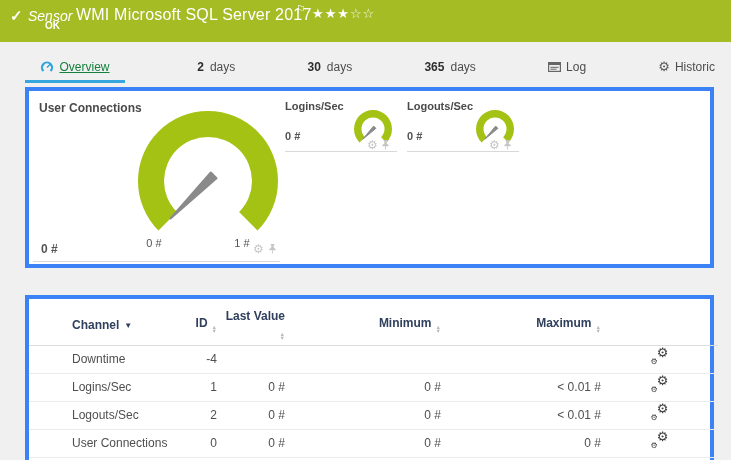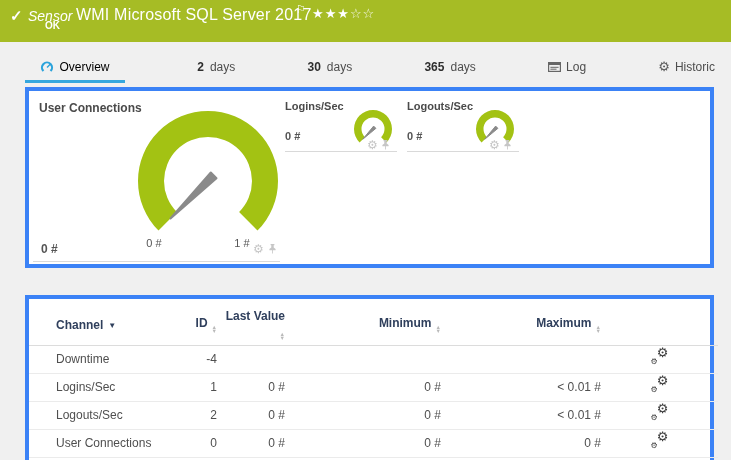--- a/index.html
+++ b/index.html
@@ -28,22 +28,22 @@
     position:absolute; left:25px; top:53px; width:690px; height:28px;
     display:flex; justify-content:space-between; align-items:center;
   }
   .tab {
     display:flex; align-items:center; gap:5px; height:28px;
     font-size:12px; color:#4d4d4d; cursor:pointer; white-space:nowrap;
   }
   .tab .num { font-weight:700; color:#2e2e2e; margin-right:1px; }
   .tab.active {
     min-width:100px; justify-content:center;
-    color:#000000; border-bottom:3px solid #35a7de;
-    height:31px; padding-top:3px;
+    color:#15803d; border-bottom:3px solid #35a7de;
+    height:31px; padding-top:3px;text-decoration:underline;
   }
   .tab svg { display:block; }
   .tab .gear-glyph { font-size:13px; color:#5c5c5c; line-height:12px; }
   
   .panel { position:absolute; left:25px; width:689px; background:#fff; border:4px solid #3b82f6; }
   .panel-gauges { top:87px;  height:181px; }
   .panel-table  { top:295px; height:170px; }
   
   .g-title { position:absolute; font-weight:700; font-size:12px; color:#4a4a4a; }
   .g-value { position:absolute; font-weight:700; font-size:12px; color:#555; }
@@ -63,27 +63,27 @@
   .gauge-mini .g-value { font-size:11px; }
   
   table { border-collapse:collapse; table-layout:fixed; width:689px; margin-top:0; }
   col.c1{width:150px} col.c2{width:38px} col.c3{width:68px}
   col.c4{width:156px} col.c5{width:160px} col.c6{width:117px}
   th {
     height:46px; vertical-align:middle; font-size:12px; font-weight:700;
     color:#2f3f5c; border-bottom:1px solid #dcdcdc; cursor:pointer;
     padding-top:6px;
   }
-  th.c-channel { text-align:left; padding-left:27px; }
+  th.c-channel { text-align:left; padding-left:43px; }
   th.c-num { text-align:right; }
   td {
     height:28px; vertical-align:middle; font-size:12px; color:#4f4f4f;
     border-bottom:1px solid #ebebeb;
   }
-  td.c-channel { text-align:left; padding-left:27px; }
+  td.c-channel { text-align:left; padding-left:43px; }
   td.c-num { text-align:right; }
   td.c-icons, th.c-icons { text-align:center; }
   .sortdesc { color:#2f3f5c; font-size:8px; margin-left:5px; vertical-align:1px; }
   .updown { display:inline-flex; flex-direction:column; margin-left:4px; vertical-align:-2px; }
   .updown b { font-weight:400; font-size:5.5px; line-height:4.5px; color:#b9b9b9; }
   .gears { position:relative; display:inline-block; width:18px; height:15px; cursor:pointer; }
   .gears i { position:absolute; font-style:normal; color:#3d3d3d; }
   .gears .g2 { right:0; top:-4px; font-size:13px; line-height:13px; }
   .gears .g1 { left:0; bottom:-1px; font-size:8px; line-height:8px; }
 </style>

